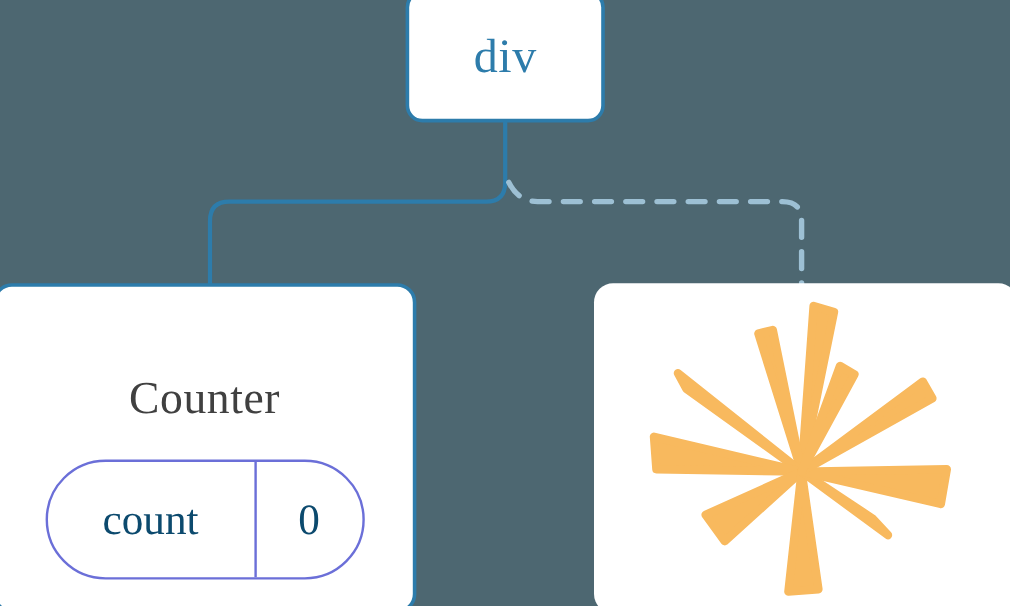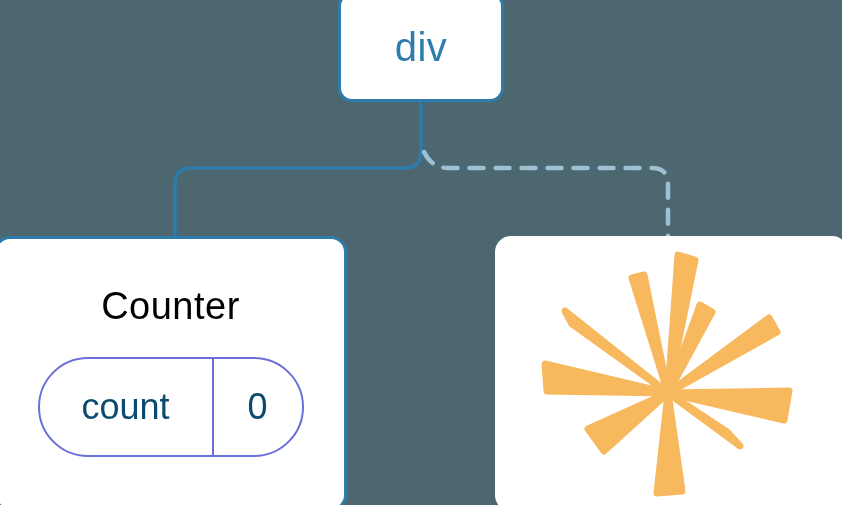--- a/index.html
+++ b/index.html
@@ -6,21 +6,21 @@
     margin: 0;
     padding: 0;
     background: #4d6771;
   }
   #stage {
     position: relative;
     width: 842px;
     height: 505px;
     background: #4d6771;
     overflow: hidden;
-    font-family: Liberation Sans, sans-serif;
+    font-family: Liberation Serif, serif;
   }
   #connectors {
     position: absolute;
     left: 0;
     top: 0;
     width: 842px;
     height: 505px;
   }
   .card {
     position: absolute;
@@ -64,23 +64,23 @@
     position: absolute;
     left: 0;
     top: 0;
     width: 100%;
     height: 100%;
     display: flex;
     flex-direction: column;
     align-items: center;
   }
   .counter-title {
-    margin-top: 48px;
+    margin-top: 74px;
     font-size: 38px;
-    color: #000000;
+    color: #404040;
     line-height: 1;
     letter-spacing: 0.5px;
   }
   .state-pill {
     position: relative;
     margin-top: 32px;
     width: 266px;
     height: 100px;
     border: 2px solid #6b6fd8;
     border-radius: 50px;

